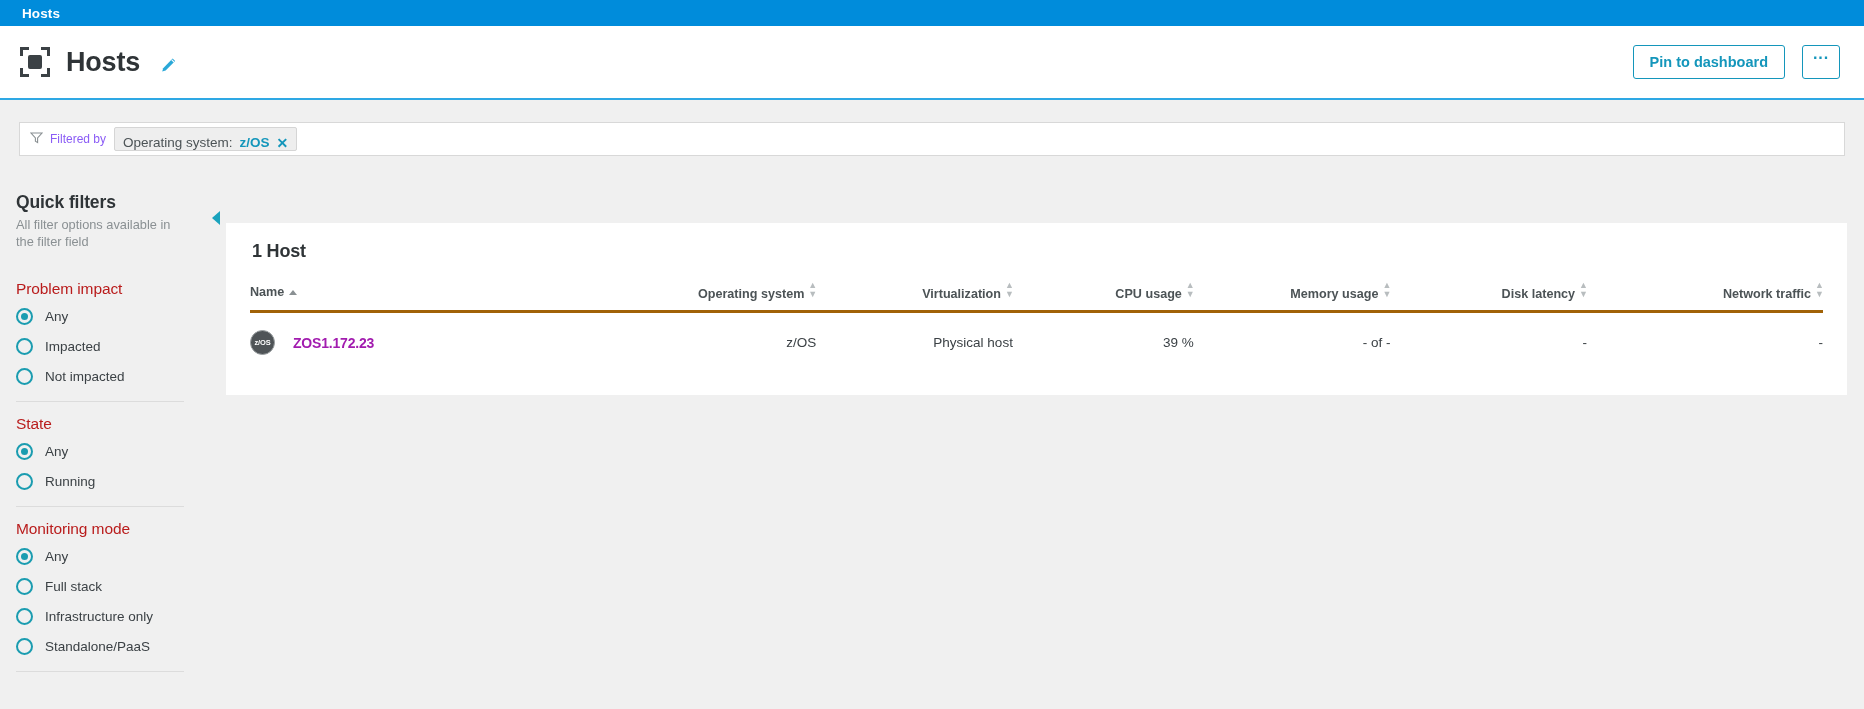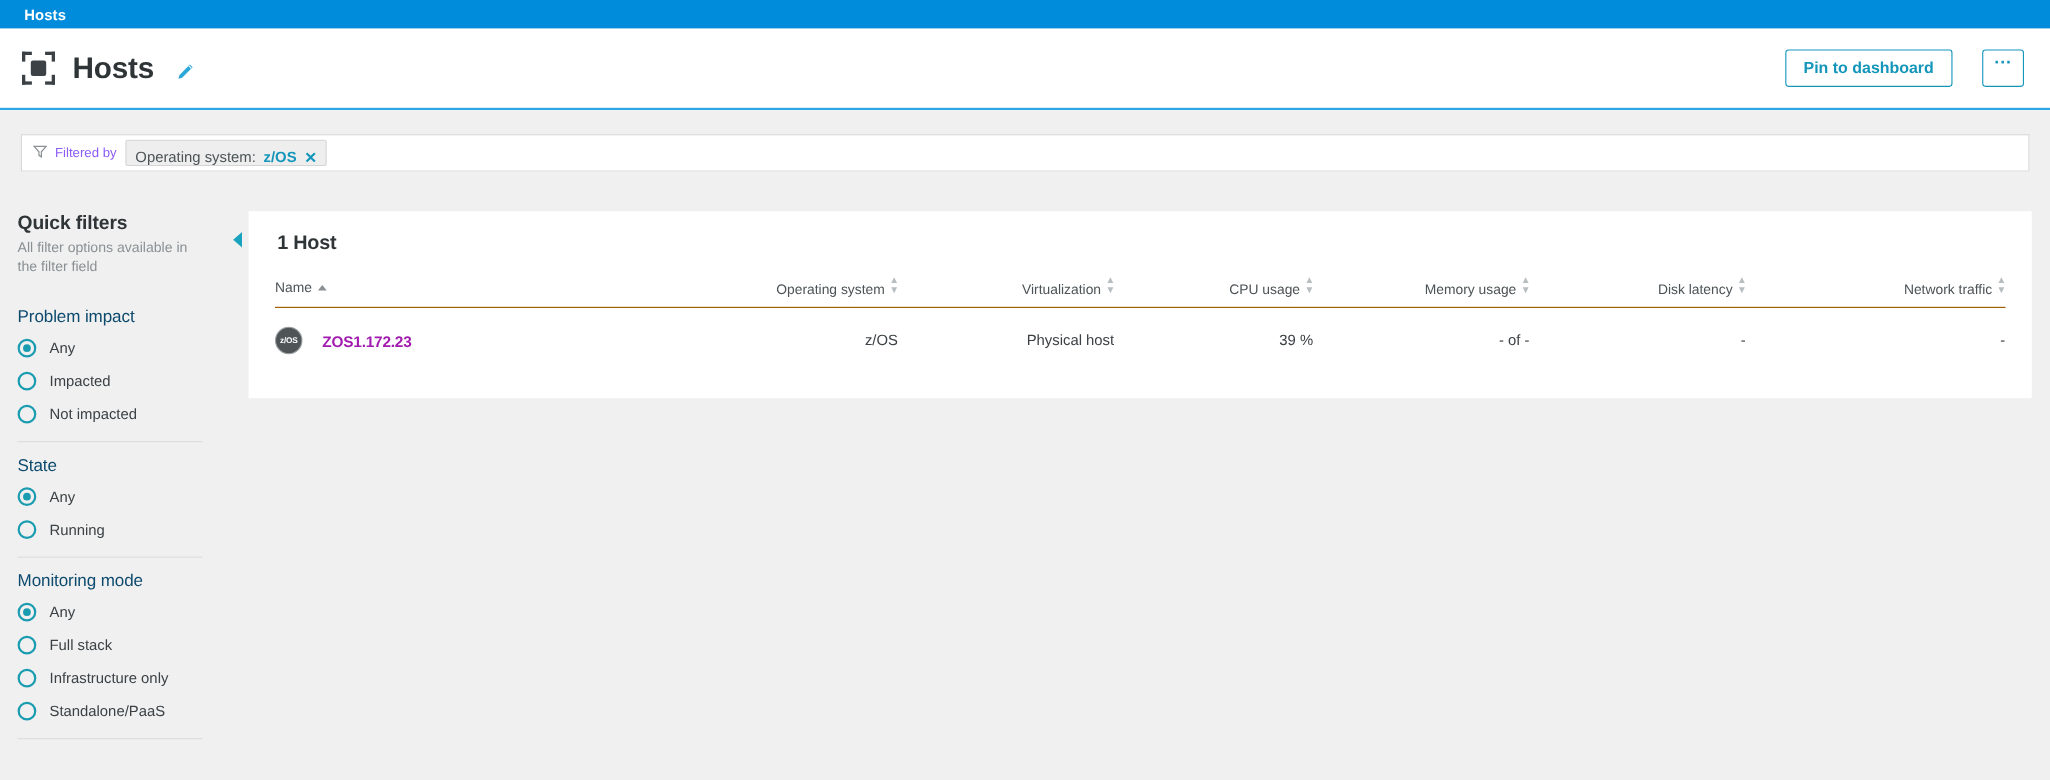--- a/index.html
+++ b/index.html
@@ -73,21 +73,21 @@
     align-items: center;
     margin-left: 4px;
     position: relative;
     top: 3px;
   }
 
   .header-actions {
     margin-left: auto;
     display: flex;
     align-items: center;
-    gap: 27px;
+    gap: 17px;
   }
   .btn-outline {
     border: 1px solid #1496bb;
     color: #1496bb;
     background: #ffffff;
     border-radius: 3px;
     font-size: 14.5px;
     font-weight: 700;
     font-family: "Liberation Sans", sans-serif;
     height: 34px;
@@ -188,21 +188,21 @@
     max-width: 168px;
   }
   .divider {
     border: none;
     border-top: 1px solid #dcdcdc;
     margin: 16px 0 13px 0;
     width: 168px;
   }
   .group-title {
     font-size: 15.5px;
-    color: #0c4a6e;
+    color: #b91c1c;
     margin: 0 0 10px 0;
     letter-spacing: -0.1px;
   }
   .radio-row {
     display: flex;
     align-items: center;
     gap: 12px;
     margin-bottom: 13px;
     cursor: pointer;
   }
@@ -241,40 +241,41 @@
 
   
   .main-col {
     flex: 1 1 auto;
     padding-right: 17px;
     min-width: 0;
   }
   .card {
     background: #ffffff;
     padding: 14px 24px 24px 24px;
+    margin-top: 31px;
   }
   .card-title {
     font-size: 18px;
     font-weight: 700;
     color: #2f3437;
     margin: 4px 0 20px 2px;
     letter-spacing: -0.2px;
   }
 
   table.hosts {
     width: 100%;
     border-collapse: collapse;
     table-layout: fixed;
   }
   table.hosts th {
     font-size: 12.6px;
-    font-weight: 400;
+    font-weight: 700;
     color: #4c5356;
     padding: 0 0 9px 0;
-    border-bottom: 1px solid #a16207;
+    border-bottom: 3px solid #a16207;
     white-space: nowrap;
   }
   table.hosts th.left  { text-align: left; }
   table.hosts th.right { text-align: right; }
   table.hosts td {
     font-size: 13.5px;
     color: #3b4145;
     padding: 17px 0 16px 0;
     vertical-align: middle;
   }

